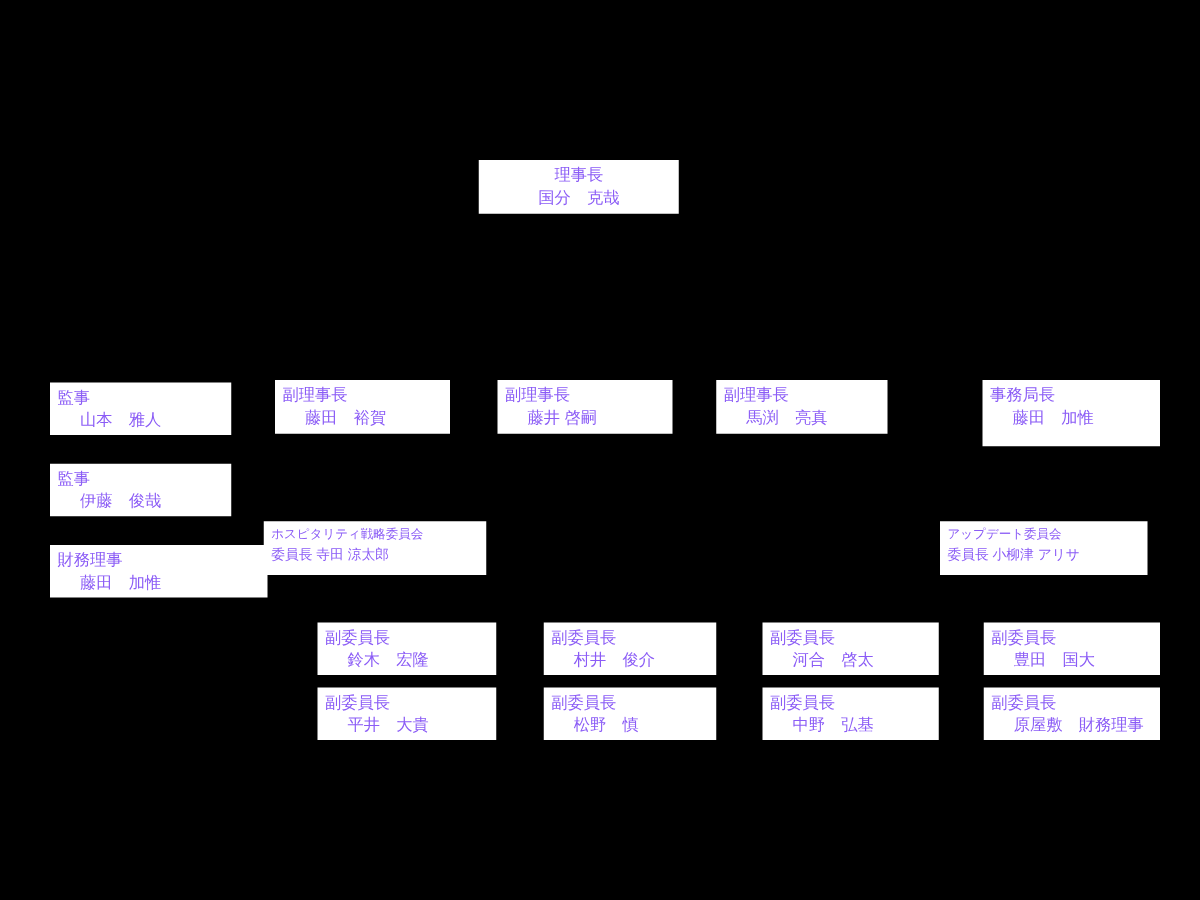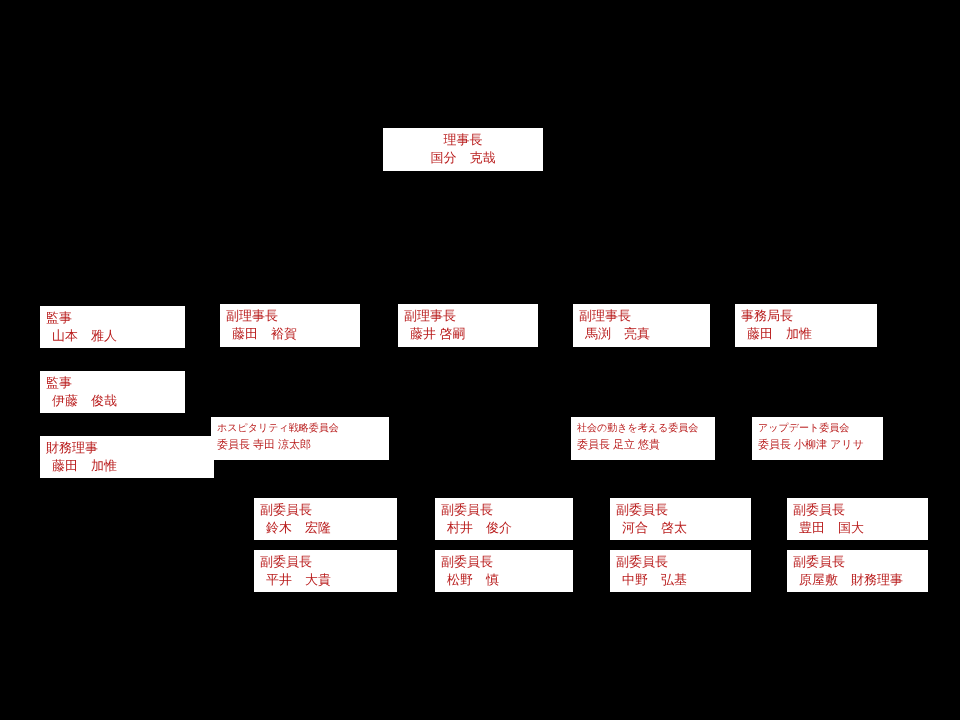--- a/index.html
+++ b/index.html
@@ -11,32 +11,33 @@
     position: relative;
     width: 960px;
     height: 720px;
     background: #000000;
     overflow: hidden;
     font-family: "Liberation Sans", "DejaVu Sans", sans-serif;
   }
   .box {
     position: absolute;
     background: #ffffff;
-    color: #b91c1c;
+    color: #8b5cf6;
     box-sizing: border-box;
     padding: 3px 6px 0 6px;
     overflow: hidden;
   }
   .line {
     font-size: 13px;
     line-height: 18px;
     white-space: nowrap;
   }
   .name-line {
     text-indent: 6px;
+    margin-left: 12px;
   }
   .center .line {
     text-align: center;
     text-indent: 0;
   }
   .committee-label {
     font-size: 10px;
     line-height: 15px;
     white-space: nowrap;
   }
@@ -74,34 +75,30 @@
     <div class="line name-line">藤田　裕賀</div>
   </div>
   <div class="box" style="left:398px;top:304px;width:140px;height:43px">
     <div class="line">副理事長</div>
     <div class="line name-line">藤井 啓嗣</div>
   </div>
   <div class="box" style="left:573px;top:304px;width:137px;height:43px">
     <div class="line">副理事長</div>
     <div class="line name-line">馬渕　亮真</div>
   </div>
-  <div class="box" style="left:735px;top:304px;width:142px;height:43px">
+  <div class="box" style="left:786px;top:304px;width:142px;height:53px">
     <div class="line">事務局長</div>
     <div class="line name-line">藤田　加惟</div>
   </div>
 
   <div class="box" style="left:211px;top:417px;width:178px;height:43px">
     <div class="committee-label">ホスピタリティ戦略委員会</div>
     <div class="chair-line">委員長 寺田 涼太郎</div>
   </div>
-  <div class="box" style="left:571px;top:417px;width:144px;height:43px">
-    <div class="committee-label">社会の動きを考える委員会</div>
-    <div class="chair-line">委員長 足立 悠貴</div>
-  </div>
-  <div class="box" style="left:752px;top:417px;width:131px;height:43px">
+  <div class="box" style="left:752px;top:417px;width:166px;height:43px">
     <div class="committee-label">アップデート委員会</div>
     <div class="chair-line">委員長 小柳津 アリサ</div>
   </div>
 
   <div class="box" style="left:254px;top:498px;width:143px;height:42px">
     <div class="line">副委員長</div>
     <div class="line name-line">鈴木　宏隆</div>
   </div>
   <div class="box" style="left:435px;top:498px;width:138px;height:42px">
     <div class="line">副委員長</div>

